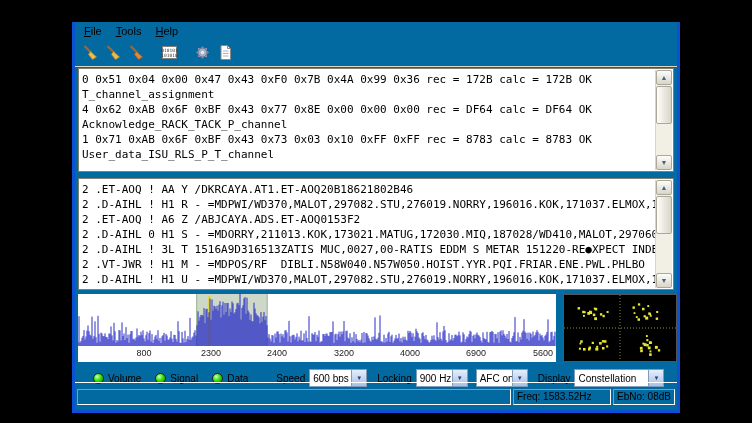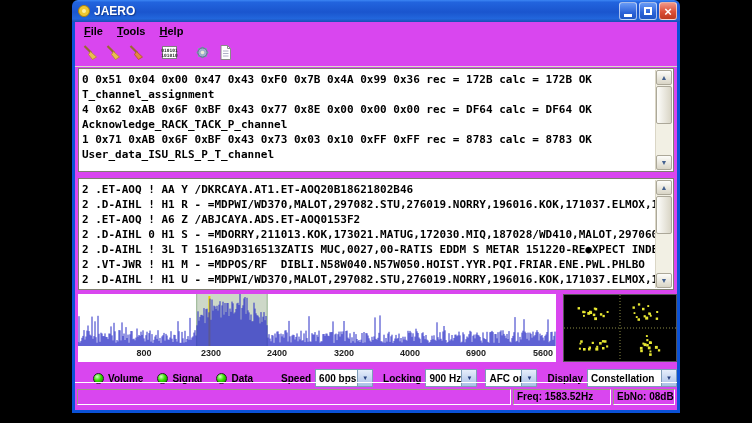--- a/index.html
+++ b/index.html
@@ -19,21 +19,21 @@
   .win-buttons{display:flex;align-items:center;}
   .wbtn{width:18px;height:18px;border-radius:3px;border:1px solid rgba(255,255,255,.6);
     display:flex;align-items:center;justify-content:center;margin-left:2px;box-sizing:border-box;}
   .wbtn.minmax{background:linear-gradient(180deg,#6A9CF6,#2B63D8 60%,#1F55C4);}
   .wbtn.close{background:linear-gradient(180deg,#F0988A,#DC4F36 55%,#BE3A20);}
   .glyph-min{width:8px;height:3px;background:#fff;margin-top:9px;}
   .glyph-max{width:8px;height:8px;border:2px solid #fff;box-sizing:border-box;}
   .glyph-close{color:#fff;font-size:13px;font-weight:bold;line-height:1;}
   .wbody{
     position:absolute;top:22px;left:0;right:0;bottom:0;
-    background:#d946ef;border:3px solid #0A51D6;border-top:none;box-sizing:border-box;font-weight:bold;
+    background:#0369a1;border:3px solid #0A51D6;border-top:none;box-sizing:border-box;
   }
   .menubar{position:absolute;top:0;left:0;right:0;height:17px;display:flex;align-items:center;padding-left:2px;font-size:11px;color:#000;}
   .menu-item{padding:1px 7px;cursor:default;}
   .toolbar{position:absolute;top:17px;left:0;right:0;height:27px;display:flex;align-items:center;padding-left:4px;border-bottom:1px solid #DCD8C8;}
   .tbtn{width:22px;height:22px;display:flex;align-items:center;justify-content:center;margin-right:1px;}
   .tbtn.gap{margin-left:10px;}
   .pane{position:absolute;left:3px;width:596px;background:#fff;border:1px solid #808070;box-sizing:border-box;overflow:hidden;}
   .pane1{top:46px;height:104px;}
   .pane2{top:156px;height:112px;}
   .pane-content{position:absolute;top:1px;left:0;right:17px;bottom:1px;padding:2px 0 16px 3px;
@@ -69,40 +69,20 @@
   .status-panel{height:16px;border:1px solid;border-color:#9C9884 #FFF #FFF #9C9884;font-size:10px;
     display:flex;align-items:center;padding:0 3px;box-sizing:border-box;color:#000;white-space:nowrap;}
   .status-grow{flex:1;}
   .status-freq{width:98px;} .status-ebno{width:62px;}
 </style>
 </head>
 <body>
 
 <div class="window">
 
-  <div class="titlebar">
-    <span class="app-icon">
-      <svg width="14" height="14">
-          <circle cx="7" cy="7" r="5.5" fill="#F0C830" stroke="#A88010"></circle>
-          <circle cx="7" cy="7" r="2" fill="#FFF0A0"></circle>
-        </svg>
-    </span>
-    <span class="title-text">JAERO</span>
-    <span class="win-buttons">
-      <span class="wbtn minmax">
-          <span class="glyph-min"></span>
-        </span>
-      <span class="wbtn minmax">
-          <span class="glyph-max"></span>
-        </span>
-      <span class="wbtn close">
-          <span class="glyph-close">×</span>
-        </span>
-    </span>
-  </div>
 
   <div class="wbody">
 
     <div class="menubar">
       <span class="menu-item"><u>F</u>ile</span>
       <span class="menu-item"><u>T</u>ools</span>
       <span class="menu-item"><u>H</u>elp</span>
     </div>
 
     <div class="toolbar">

